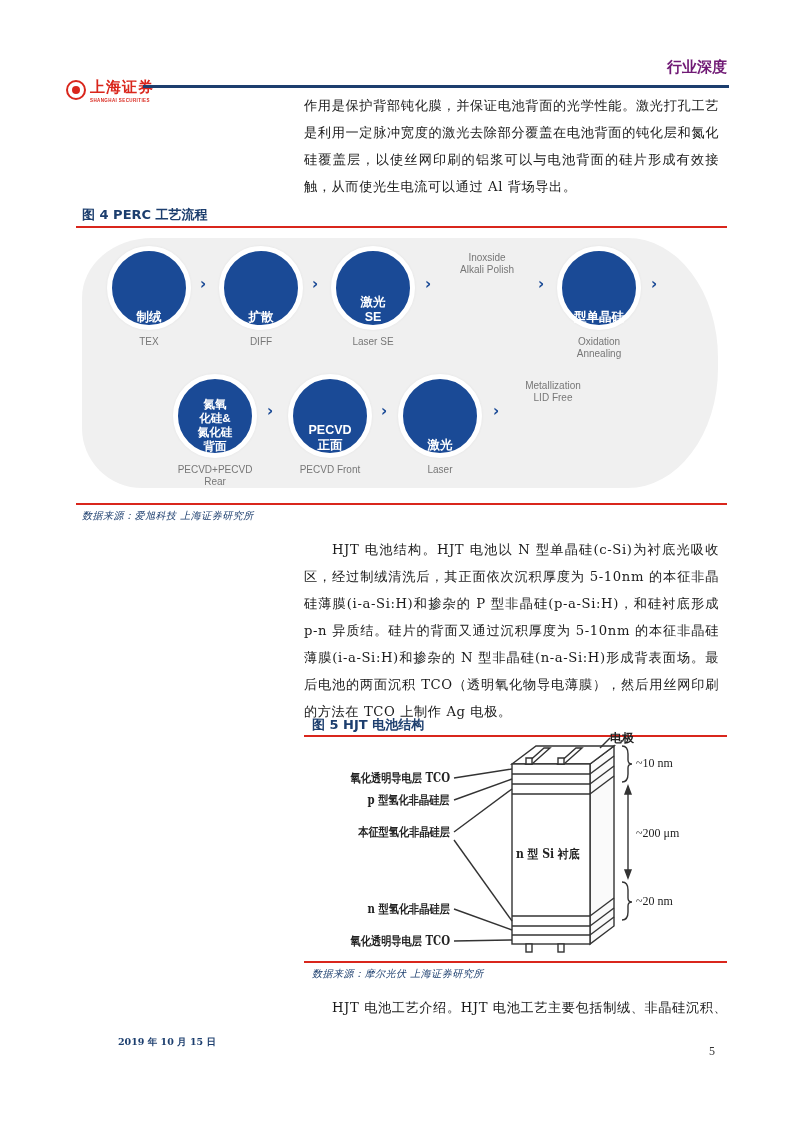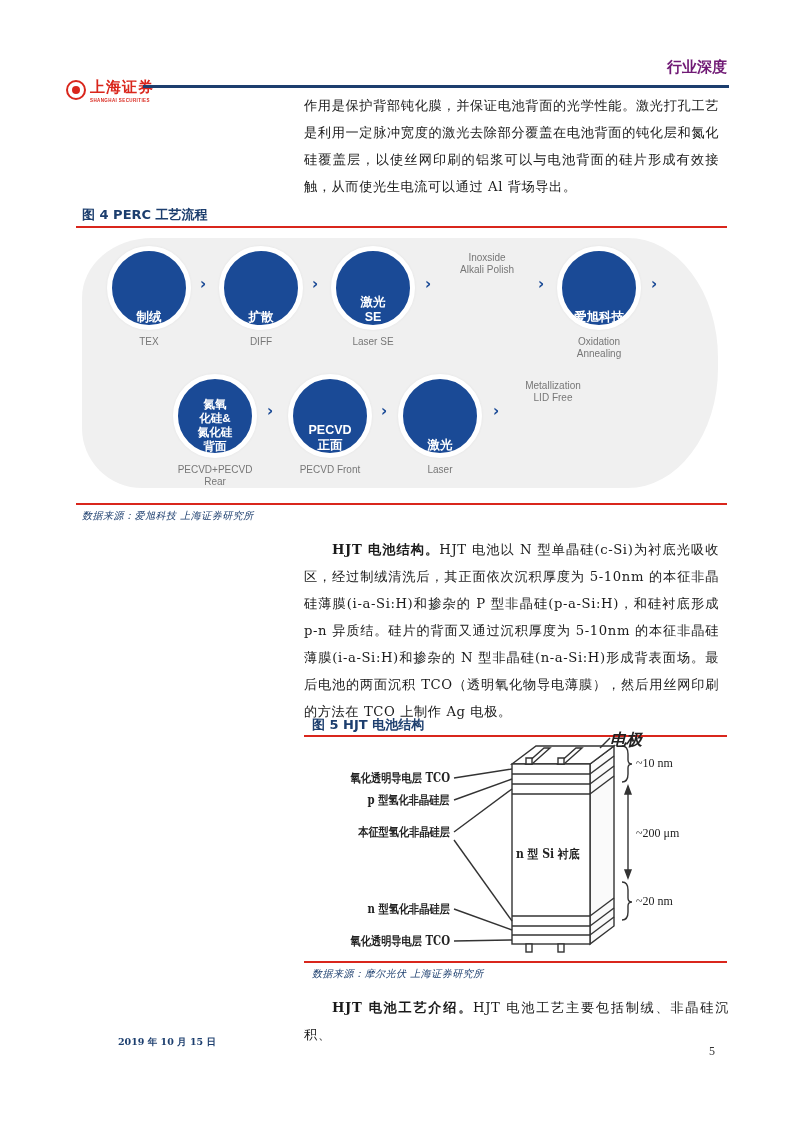--- a/index.html
+++ b/index.html
@@ -15,21 +15,21 @@
   .logo-en { position:absolute; left:24px; top:20px; font-family:"Liberation Sans",sans-serif; font-size:4.5px; font-weight:bold; color:#d9261c; letter-spacing:0.4px; }
   .header-title { right:66px; top:58px; font-family:"DejaVu Sans",sans-serif; font-weight:bold; font-size:15px; color:#701a75; }
   .header-rule { left:143px; right:64px; top:85px; height:3px; background:#1c3e6e; }
 
   
   .para { font-size:13.2px; line-height:27px; text-align:justify; letter-spacing:0.6px; }
   .p1 { left:304px; width:415px; top:92px; }
   .p2 { left:304px; width:415px; top:536px; }
   .p3 { left:304px; width:425px; top:994px; }
   .indent { text-indent:28px; }
-  .lead { font-weight:bold; }
+  .lead { font-weight:normal; }
 
   
   .fig-title { font-family:"DejaVu Sans",sans-serif; font-weight:bold; font-size:13px; color:#1c3e6e; }
   .red-rule { height:1.5px; background:#d9261c; }
   .source { font-family:"DejaVu Serif",serif; font-style:italic; font-size:10px; color:#1c3e6e; letter-spacing:0.5px; }
 
   
   .flow-bg { left:82px; top:238px; width:636px; height:250px; background:#f0f0f0; border-radius:70px 90px 90px 60px / 60px 120px 120px 60px; }
   .step { position:absolute; width:100px; text-align:center; }
   .circle { width:74px; height:74px; margin:0 auto; border-radius:50%; background:#1a4a96; border:5px solid #ffffff; box-shadow:0 0 3px rgba(0,0,0,0.06);
@@ -88,21 +88,21 @@
 <span class="chev" style="left:425px; top:275px;">›</span>
 
 <div class="step" style="left:437px; top:246px;">
   <div class="step-label">Inoxside
 Alkali Polish</div>
 </div>
 <span class="chev" style="left:538px; top:275px;">›</span>
 
 <div class="step" style="left:549px; top:246px;">
   <div class="circle">
-      <span>爱旭科技</span>
+      <span>型单晶硅</span>
     </div>
   <div class="step-label">Oxidation
 Annealing</div>
 </div>
 <span class="chev" style="left:651px; top:275px;">›</span>
 
 <div class="step" style="left:165px; top:374px;">
   <div class="circle" style="white-space:pre-line; font-size:11.5px; line-height:14px;"><span>氮氧
 化硅&amp;
 氮化硅
@@ -187,21 +187,21 @@
       <line x1="324" y1="54" x2="324" y2="138" fill="none"></line>
       <polygon points="321,58 324,50 327,58" fill="#333"></polygon>
       <polygon points="321,134 324,142 327,134" fill="#333"></polygon>
     </g>
   </svg>
   <div class="hjt-label" style="right:274px; top:34px;">氧化透明导电层 TCO</div>
   <div class="hjt-label" style="right:274px; top:56px;">p 型氢化非晶硅层</div>
   <div class="hjt-label" style="right:274px; top:88px;">本征型氢化非晶硅层</div>
   <div class="hjt-label" style="right:274px; top:165px;">n 型氢化非晶硅层</div>
   <div class="hjt-label" style="right:274px; top:197px;">氧化透明导电层 TCO</div>
-  <div class="hjt-label" style="left:306px; top:-6px; transform:none; font-size:16px;font-style:italic;">电极</div>
+  <div class="hjt-label" style="left:306px; top:-6px; transform:none; font-size:12px;">电极</div>
   <div class="hjt-label" style="left:212px; top:110px; transform:scaleX(0.9); transform-origin:left center;">n 型 Si 衬底</div>
   <div class="dim-label" style="left:332px; top:20px;">~10 nm</div>
   <div class="dim-label" style="left:332px; top:90px;">~200 μm</div>
   <div class="dim-label" style="left:332px; top:158px;">~20 nm</div>
 </div>
 
 <div class="abs red-rule" style="left:304px; right:66px; top:961px;"></div>
 <div class="abs source" style="left:312px; top:967px;">数据来源：摩尔光伏 上海证券研究所</div>
 
 <div class="abs para p3 indent">

